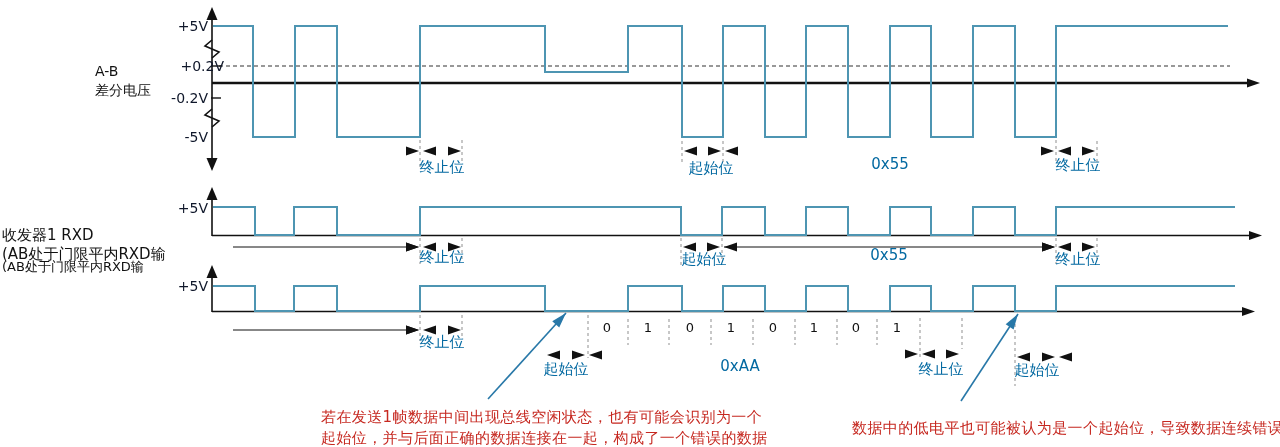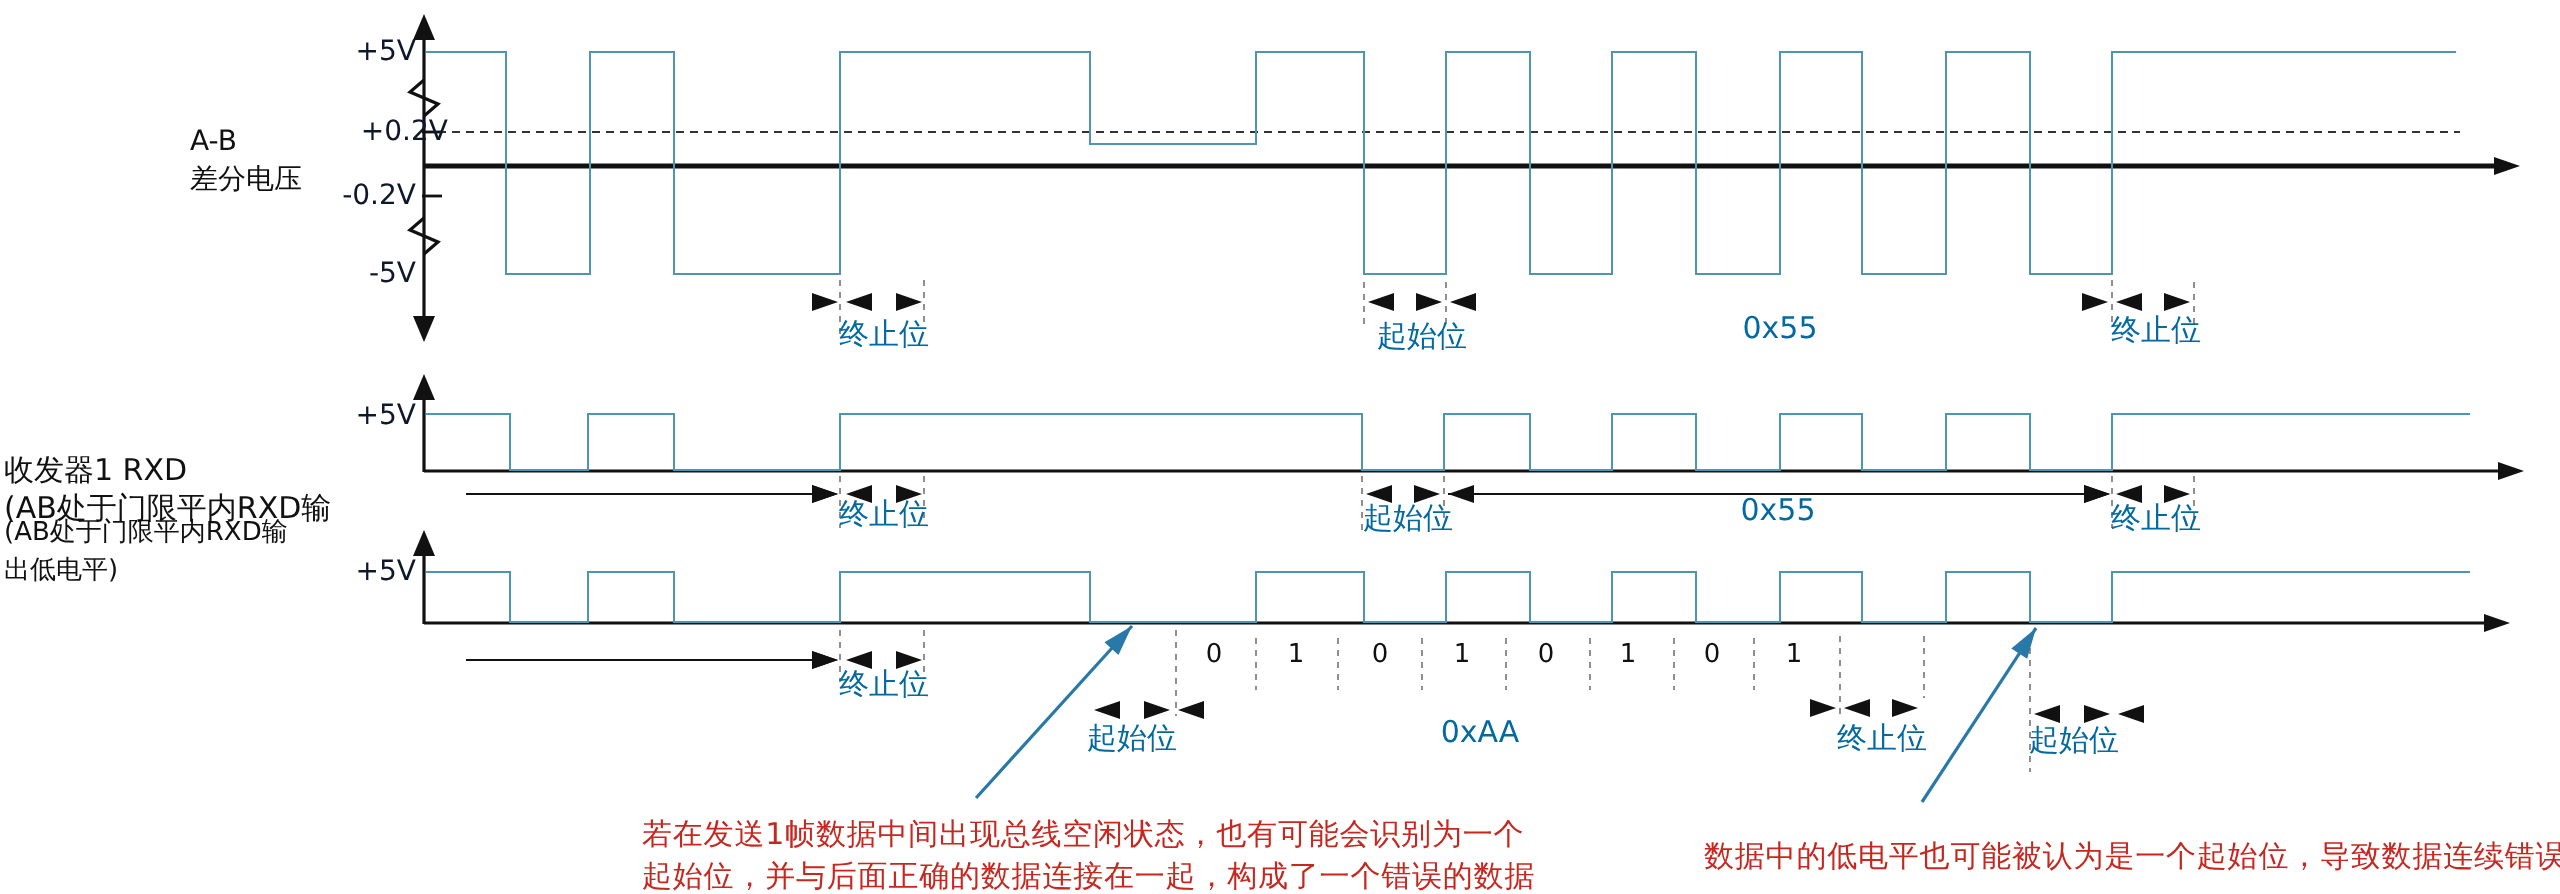--- a/index.html
+++ b/index.html
@@ -118,21 +118,20 @@
   <div class="vl" style="left:146px;top:129px;">-5V</div>
 
   <div class="ttl" style="left:2px;top:182px;width:168px;font-size:15px;margin-top:44px;">
     <div>收发器1  RXD</div>
     <div>(AB处于门限平内RXD输</div>
   </div>
   <div class="vl" style="left:146px;top:200px;">+5V</div>
 
   <div class="ttl" style="left:2px;top:257px;width:168px;font-size:13px;">
     <div>(AB处于门限平内RXD输</div>
-    <div>出低电平)</div>
   </div>
   <div class="vl" style="left:146px;top:278px;">+5V</div>
 
   <div id="marker-labels">
       <div class="mlabel" style="left: 442px; top: 159px;">终止位</div>
       <div class="mlabel" style="left: 711px; top: 160px;">起始位</div>
       <div class="mlabel" style="left: 890px; top: 156px;">0x55</div>
       <div class="mlabel" style="left: 1078px; top: 157px;">终止位</div>
       <div class="mlabel" style="left: 442px; top: 249px;">终止位</div>
       <div class="mlabel" style="left: 704px; top: 251px;">起始位</div>

